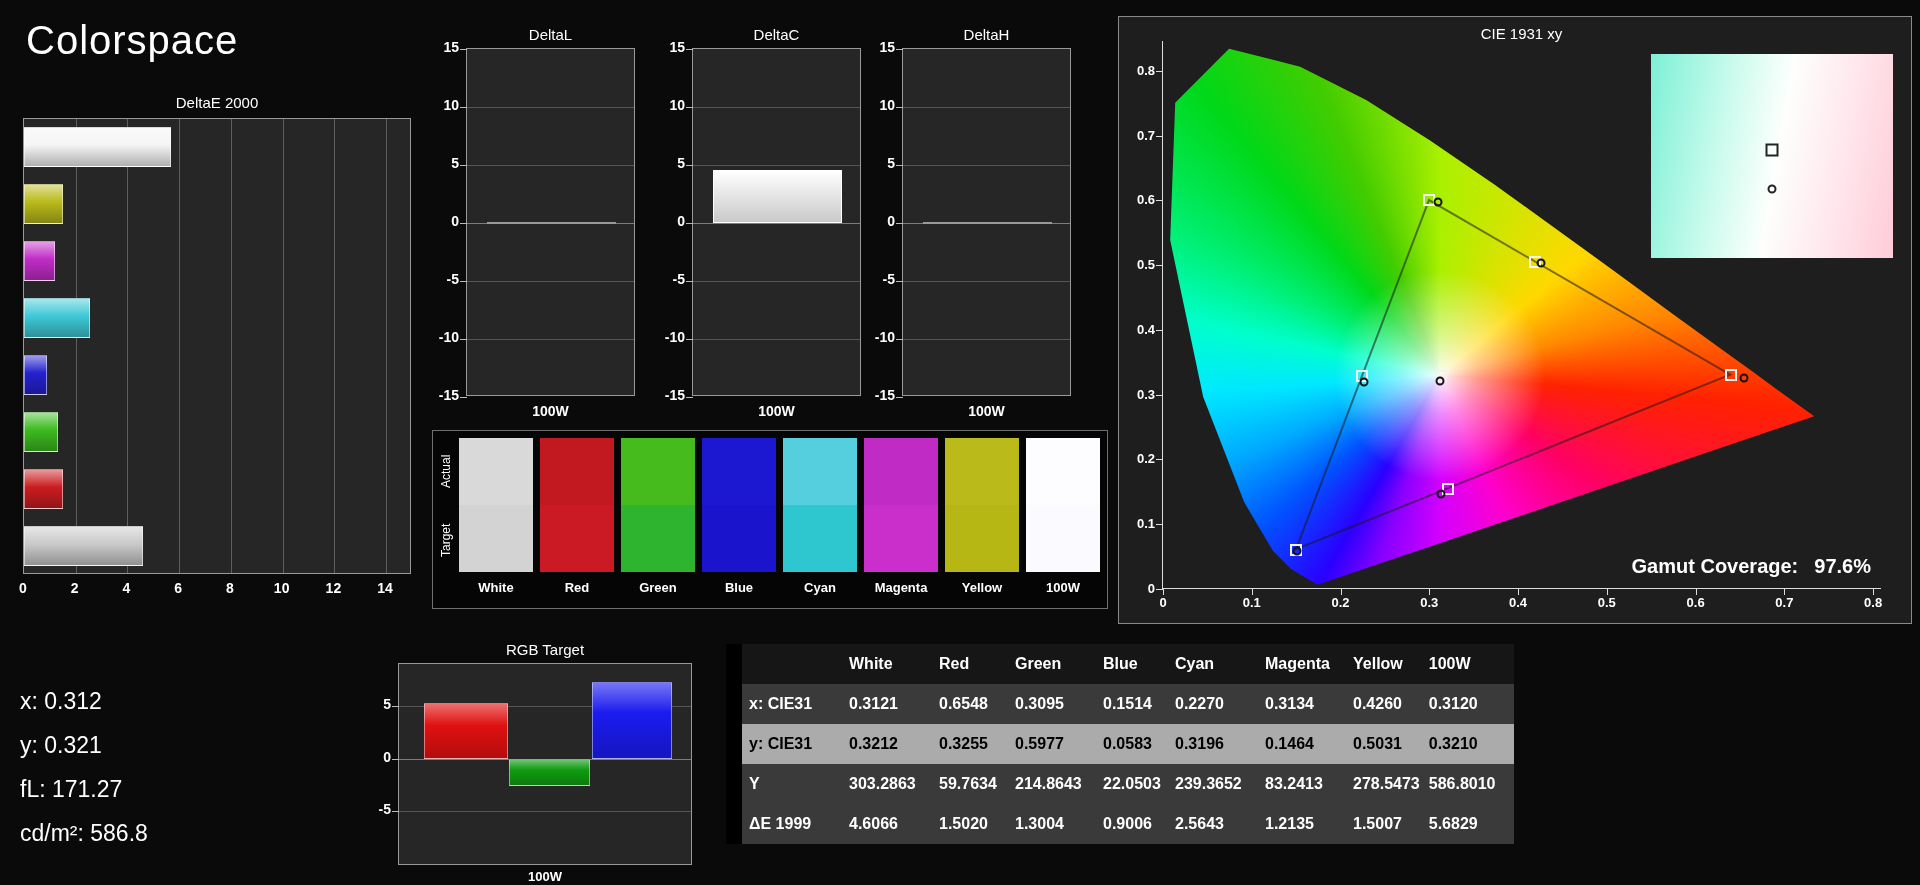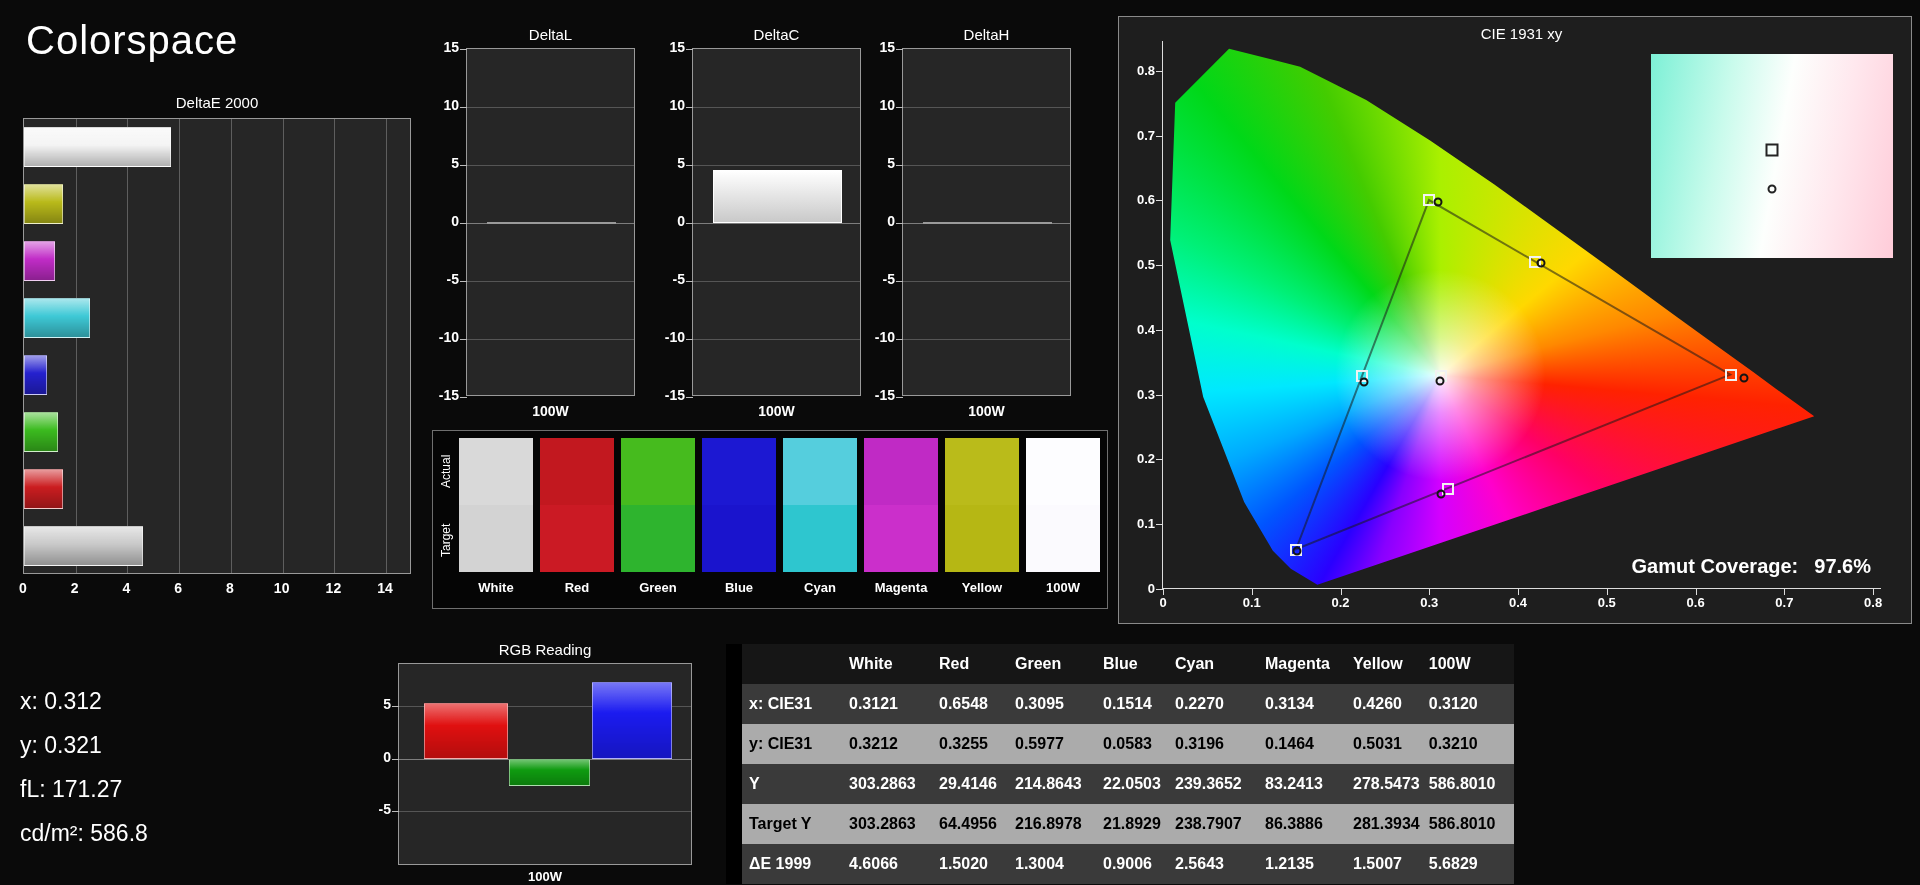--- a/index.html
+++ b/index.html
@@ -316,21 +316,21 @@
     </div>
   </div>
 
   <div id="reading-lines">
       <div class="rline">x: 0.312</div>
       <div class="rline">y: 0.321</div>
       <div class="rline">fL: 171.27</div>
       <div class="rline">cd/m²: 586.8</div>
     </div>
 
-  <div class="chart-title" id="rgb-title">RGB Reading</div>
+  <div class="chart-title" id="rgb-title">RGB Target</div>
   <div id="rgb-plot">
       <div class="hgrid" style="top: 42.1053px;"></div>
       <div class="ytick" style="top: 32.1053px;">5</div>
       <div class="ydash" style="top: 42.1053px;"></div>
       <div class="hgrid zero" style="top: 94.7368px;"></div>
       <div class="ytick" style="top: 84.7368px;">0</div>
       <div class="ydash" style="top: 94.7368px;"></div>
       <div class="hgrid" style="top: 147.368px;"></div>
       <div class="ytick" style="top: 137.368px;">-5</div>
       <div class="ydash" style="top: 147.368px;"></div>
@@ -375,37 +375,26 @@
             <td>0.5977</td>
             <td>0.0583</td>
             <td>0.3196</td>
             <td>0.1464</td>
             <td>0.5031</td>
             <td>0.3210</td>
           </tr>
           <tr class="dark">
             <th>Y</th>
             <td>303.2863</td>
-            <td>29.4146</td>
+            <td>59.7634</td>
             <td>214.8643</td>
             <td>22.0503</td>
             <td>239.3652</td>
             <td>83.2413</td>
             <td>278.5473</td>
-            <td>586.8010</td>
-          </tr>
-          <tr class="light">
-            <th>Target Y</th>
-            <td>303.2863</td>
-            <td>64.4956</td>
-            <td>216.8978</td>
-            <td>21.8929</td>
-            <td>238.7907</td>
-            <td>86.3886</td>
-            <td>281.3934</td>
             <td>586.8010</td>
           </tr>
           <tr class="dark">
             <th>ΔE 1999</th>
             <td>4.6066</td>
             <td>1.5020</td>
             <td>1.3004</td>
             <td>0.9006</td>
             <td>2.5643</td>
             <td>1.2135</td>

